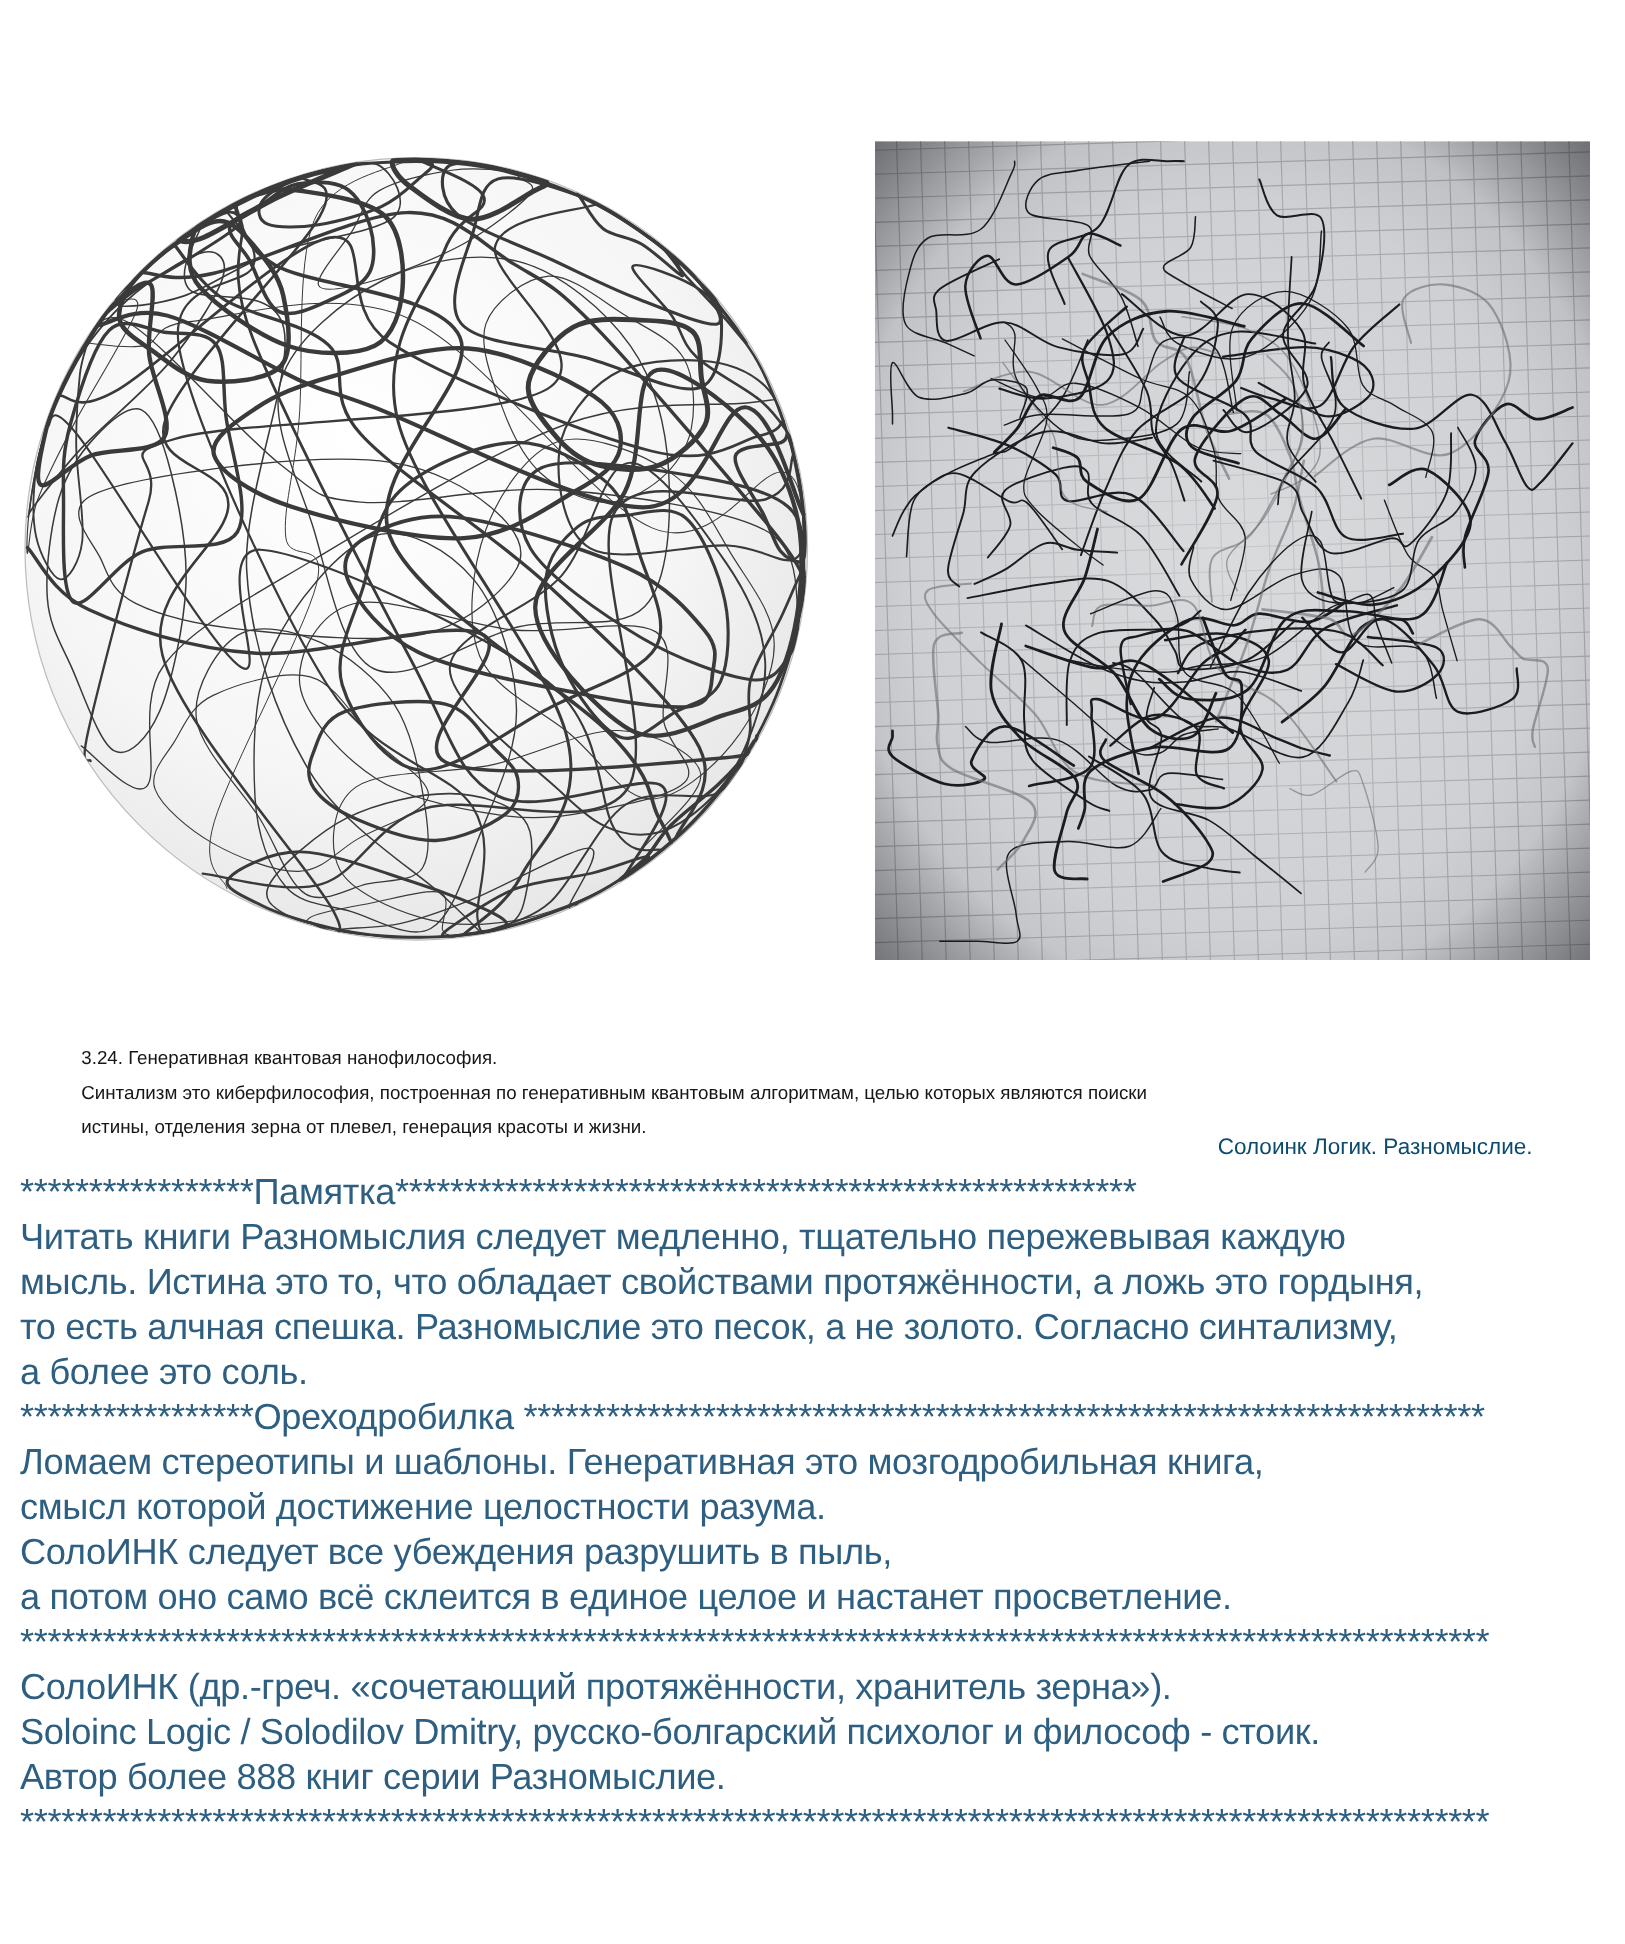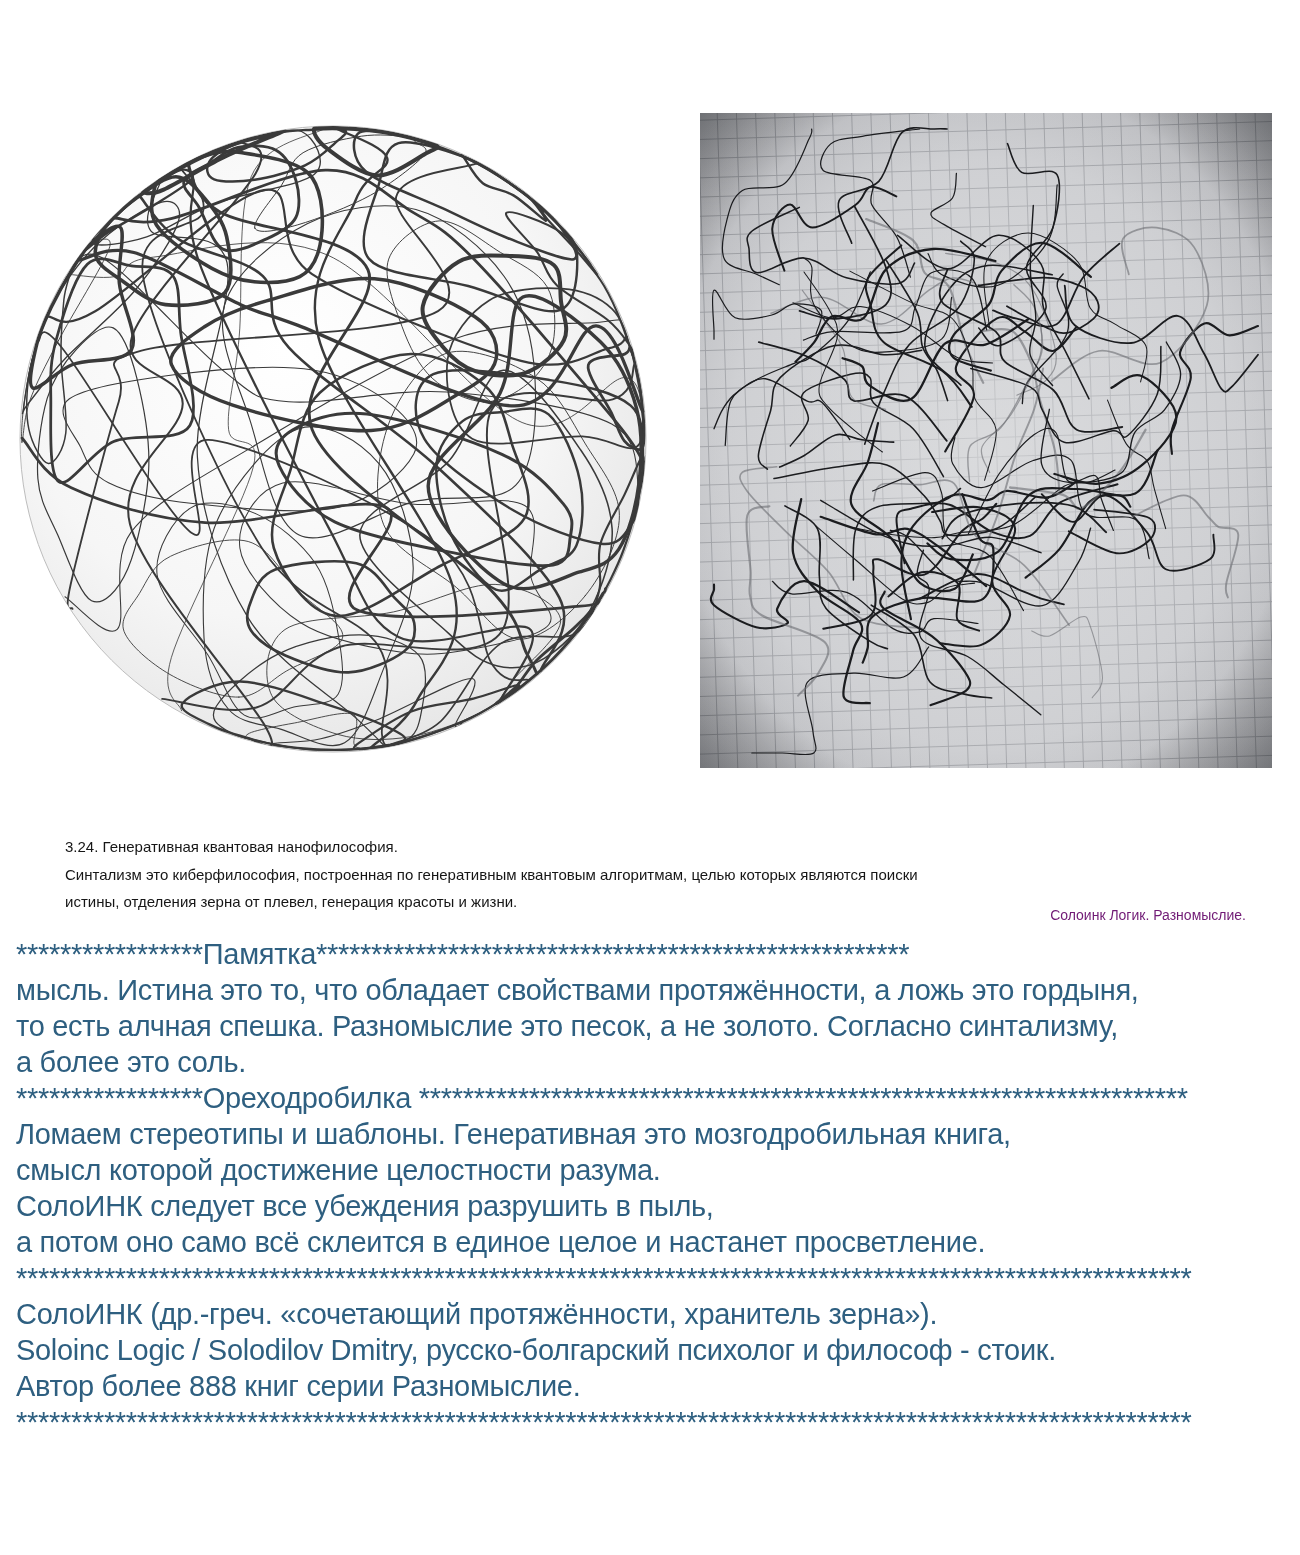--- a/index.html
+++ b/index.html
@@ -4,21 +4,21 @@
 <style>
   html,body{margin:0;padding:0;background:#ffffff;}
   body{width:1300px;height:1555px;position:relative;overflow:hidden;
        font-family:"Liberation Sans",sans-serif;}
   .fig{position:absolute;margin:0;padding:0;}
   .fig-left{left:18px;top:122px;width:630px;height:634px;}
   .fig-right{left:700px;top:113px;width:572px;height:655px;}
   .caption{position:absolute;left:65px;top:833px;font-size:15px;line-height:27.5px;
            color:#161616;white-space:nowrap;}
   .attribution{position:absolute;left:0;top:907px;width:1226px;text-align:right;
-               font-size:14px;color:#701a75;white-space:nowrap;padding-left:20px;}
+               font-size:18px;color:#0c4a6e;white-space:nowrap;}
   .manifesto{position:absolute;left:16px;top:936px;width:1282px;font-weight:normal;
              font-size:29px;line-height:36px;letter-spacing:-0.3px;color:#2e5f80;
              white-space:nowrap;overflow:hidden;}
   .mline{height:36px;}
 </style>
 </head>
 <body>
 
 <figure class="fig fig-left">
   <svg id="sphere-svg" width="630" height="634" viewBox="0 0 630 634">
@@ -305,20 +305,21 @@
 <div class="caption">
   <div>3.24. Генеративная квантовая нанофилософия.</div>
   <div>Синтализм это киберфилософия, построенная по генеративным квантовым алгоритмам, целью которых являются поиски</div>
   <div>истины, отделения зерна от плевел, генерация красоты и жизни.</div>
 </div>
 
 <div class="attribution">Солоинк Логик. Разномыслие.</div>
 
 <div class="manifesto">
   <div class="mline">*****************Памятка******************************************************</div>
+  <div class="mline">Читать книги Разномыслия следует медленно, тщательно пережевывая каждую</div>
   <div class="mline">мысль. Истина это то, что обладает свойствами протяжённости, а ложь это гордыня,</div>
   <div class="mline">то есть алчная спешка. Разномыслие это песок, а не золото. Согласно синтализму,</div>
   <div class="mline">а более это соль.</div>
   <div class="mline">*****************Ореходробилка **********************************************************************</div>
   <div class="mline">Ломаем стереотипы и шаблоны. Генеративная это мозгодробильная книга,</div>
   <div class="mline">смысл которой достижение целостности разума.</div>
   <div class="mline">СолоИНК следует все убеждения разрушить в пыль,</div>
   <div class="mline">а потом оно само всё склеится в единое целое и настанет просветление.</div>
   <div class="mline">***********************************************************************************************************</div>
   <div class="mline">СолоИНК (др.-греч. «сочетающий протяжённости, хранитель зерна»).</div>

